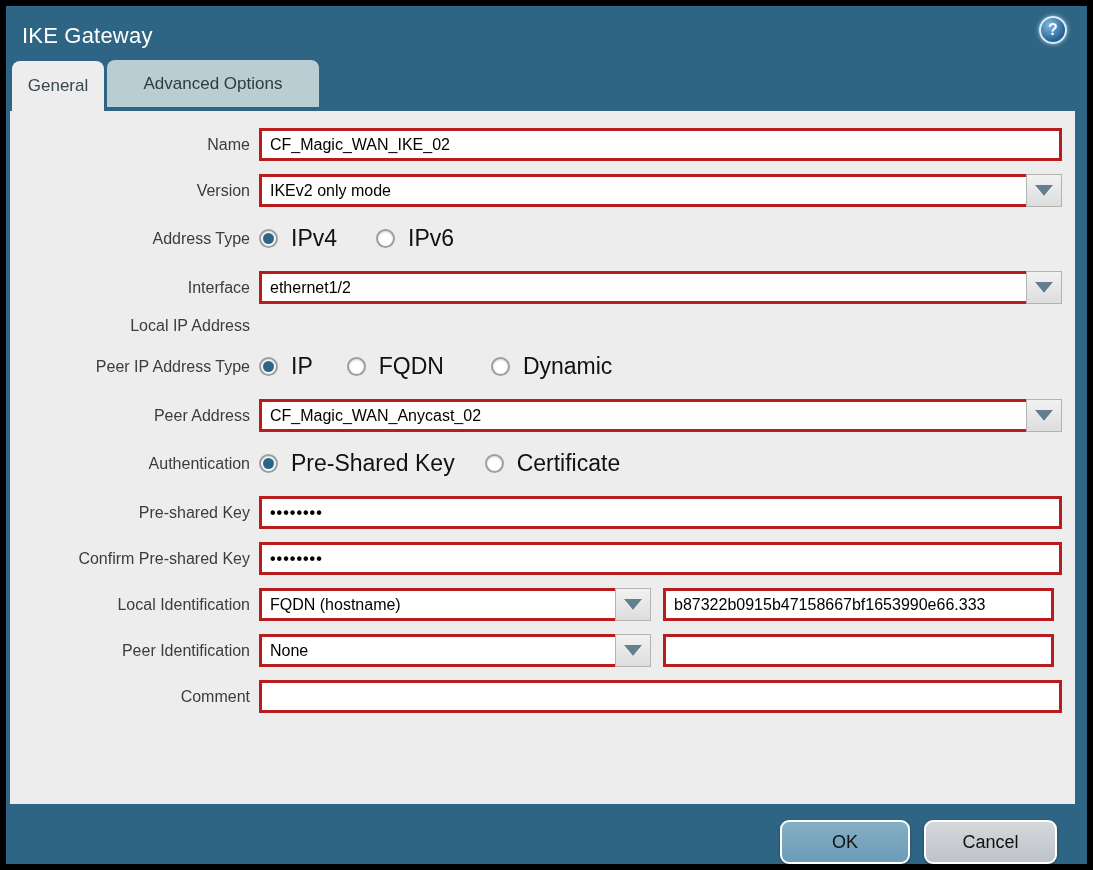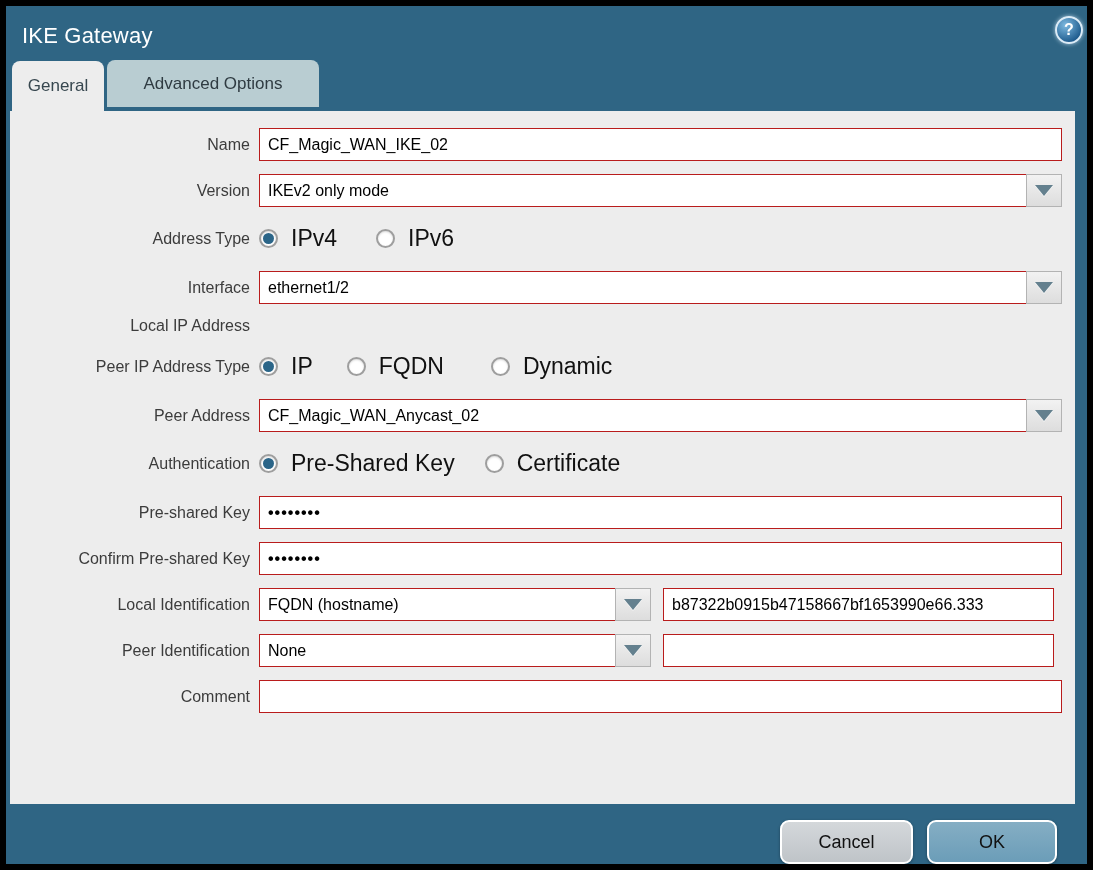--- a/index.html
+++ b/index.html
@@ -22,21 +22,21 @@
     background: #2f6584;
     display: flex;
     flex-direction: column;
   }
   
   .titlebar {
     height: 58px;
     display: flex;
     align-items: center;
     justify-content: space-between;
-    padding: 0 4px 0 16px;
+    padding: 0 20px 0 16px;
   }
   .title {
     color: #ffffff;
     font-size: 22px;
     font-weight: 400;
     letter-spacing: 0.2px;
     padding-top: 6px;
   }
   .help-icon {
     width: 28px;
@@ -104,21 +104,21 @@
     text-align: right;
     padding-right: 9px;
     font-size: 16px;
     color: #3c3c3c;
     flex: none;
     white-space: nowrap;
   }
   .field-area { flex: 1; display: flex; align-items: center; }
   input.text {
     height: 33px;
-    border: 1px solid #b91c1c;
+    border: 3px solid #b91c1c;
     background: #ffffff;
     font-family: "Liberation Sans", sans-serif;
     font-size: 16px;
     color: #000;
     padding: 0 8px;
     outline: none;
     width: 100%;
   }
   .combo {
     display: flex;
@@ -360,18 +360,18 @@
       <div class="row">
         <div class="label">Comment</div>
         <div class="field-area">
           <input class="text" type="text" value="" style="">
         </div>
       </div>
 
     </div>
 
     <div class="footer">
+      <button class="btn btn-ok">OK</button>
       <button class="btn btn-cancel">Cancel</button>
-      <button class="btn btn-ok">OK</button>
     </div>
 
   </div>
 </div>
 
 </body></html>

